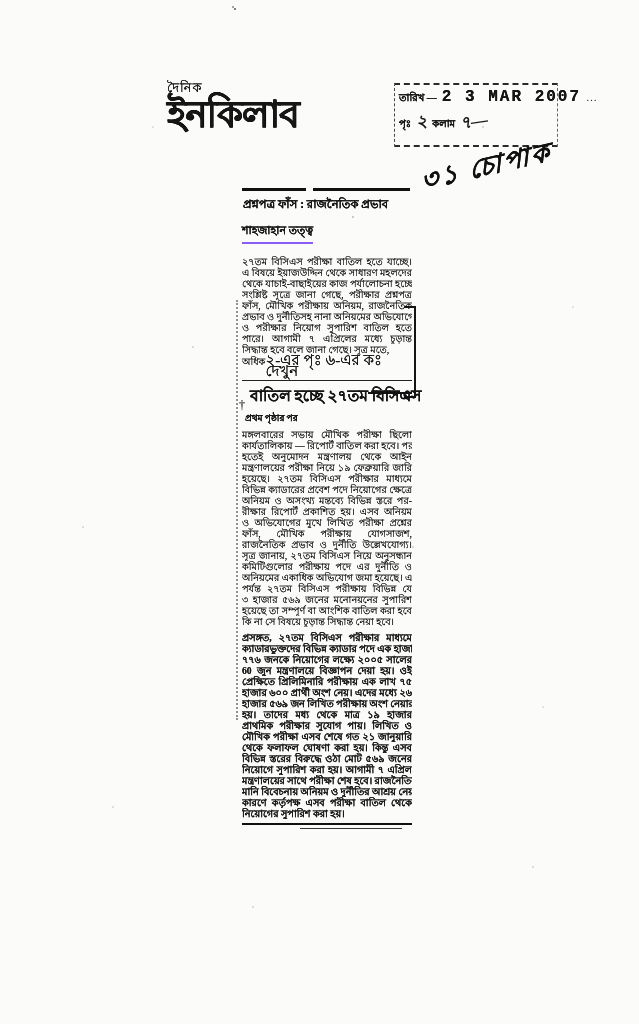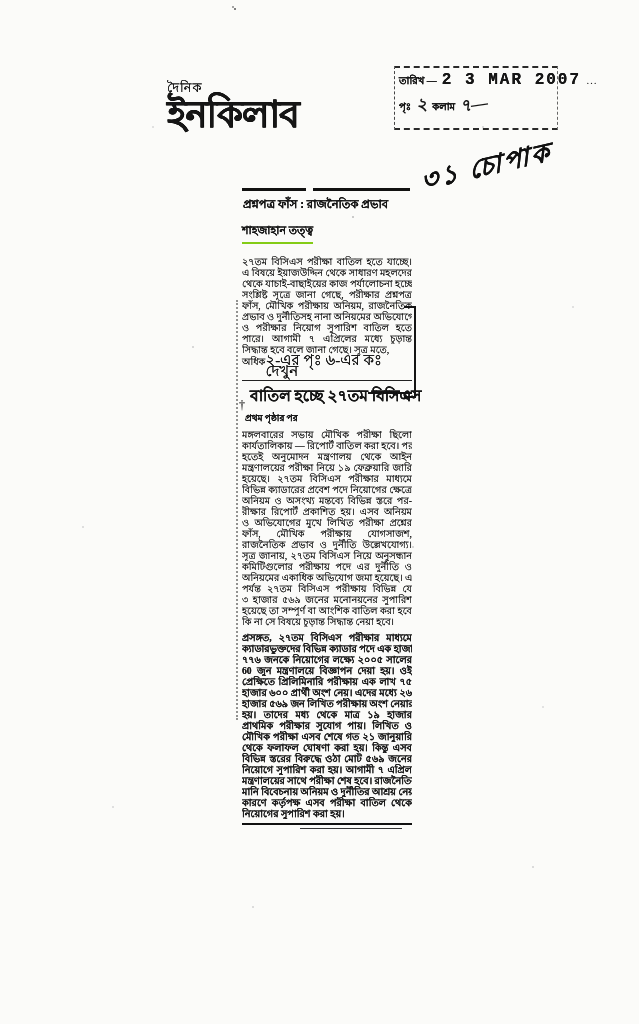--- a/index.html
+++ b/index.html
@@ -11,21 +11,21 @@
   }
   .abs{position:absolute;}
 
   
   .masthead{left:167px;top:78px;}
   .masthead .daily{font-size:13px;font-weight:400;letter-spacing:1px;text-shadow:0 0 .4px #000;}
   .masthead .title{font-size:37px;font-weight:700;line-height:1.05;margin-top:-3px;letter-spacing:-1px;text-shadow:0 0 .6px #000, .4px 0 0 #000;}
 
   
   .stamp{
-    left:394px;top:66px;width:164px;height:64px;
+    left:394px;top:83px;width:164px;height:64px;
     border-top:2px dashed #2a2a2a;border-bottom:2px dashed #2a2a2a;
     border-left:1px dashed #444;border-right:1px dashed #666;
     padding:3px 4px 0 4px;box-sizing:border-box;
   }
   .stamp-row{display:flex;align-items:baseline;gap:5px;white-space:nowrap;}
   .stamp-label{font-size:10px;font-weight:700;text-shadow:0 0 .4px #000;}
   .stamp-date{font-family:"Liberation Mono", monospace;font-size:16px;font-weight:700;letter-spacing:2px;text-shadow:0 0 .5px #000;}
   .stamp-dots{font-size:11px;letter-spacing:1px;}
   .stamp-hand{font-size:17px;font-weight:700;font-style:italic;transform:rotate(-8deg);display:inline-block;}
   .stamp-row2{margin-top:1px;}
@@ -42,21 +42,21 @@
     left:242px;top:186px;width:170px;
   }
   .clip-top-rule{
     left:242px;top:188px;width:168px;height:0;
     border-top:3px solid #111;
     -webkit-mask:linear-gradient(90deg,#000 0 38%,transparent 38% 42%,#000 42% 100%);
   }
   .kicker{font-size:11.5px;font-weight:700;padding:10px 1px 2px 1px;text-shadow:0 0 .5px #000;white-space:nowrap;}
   .headline{font-size:21.5px;font-weight:700;line-height:1.16;text-shadow:0 0 .7px #000, .5px 0 0 #000;}
   .headline .l2{padding-left:16px;}
-  .byline{display:inline-block;font-size:11px;font-weight:700;margin:5px 0 4px 0;border-bottom:2px solid #84cc16;padding-bottom:1px;text-shadow:0 0 .4px #000;}
+  .byline{display:inline-block;font-size:11px;font-weight:700;margin:5px 0 4px 0;border-bottom:2px solid #8b5cf6;padding-bottom:1px;text-shadow:0 0 .4px #000;}
 
   .bodytext .line{
     font-size:9.7px;line-height:11px;text-align:justify;text-align-last:justify;
     color:#191919;text-shadow:0 0 .45px rgba(0,0,0,.85);
     white-space:nowrap;overflow:hidden;
   }
   .bodytext .line:last-child{text-align-last:left;}
   .lead{margin-top:8px;}
   .lead-last{display:flex;justify-content:space-between;align-items:baseline;font-size:9.7px;line-height:11px;}
   .lead-last .word{text-shadow:0 0 .45px rgba(0,0,0,.85);}

